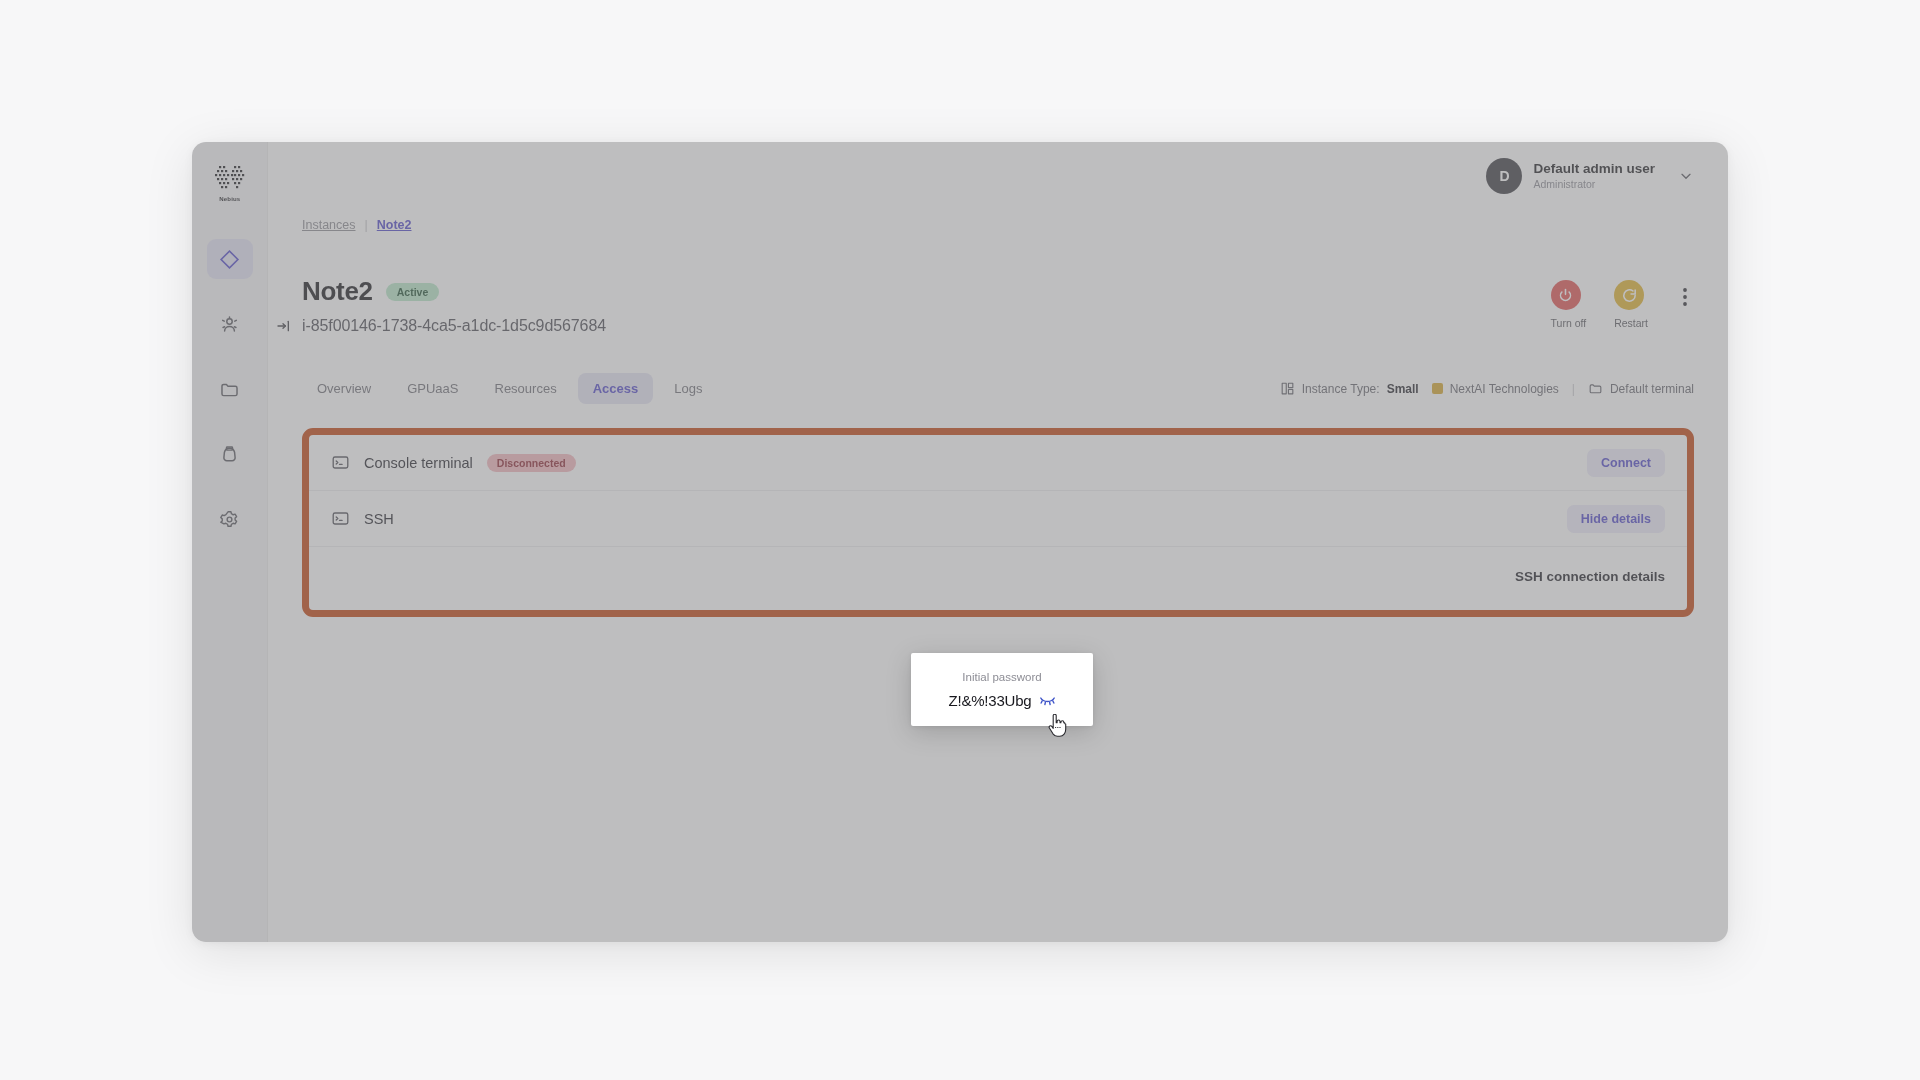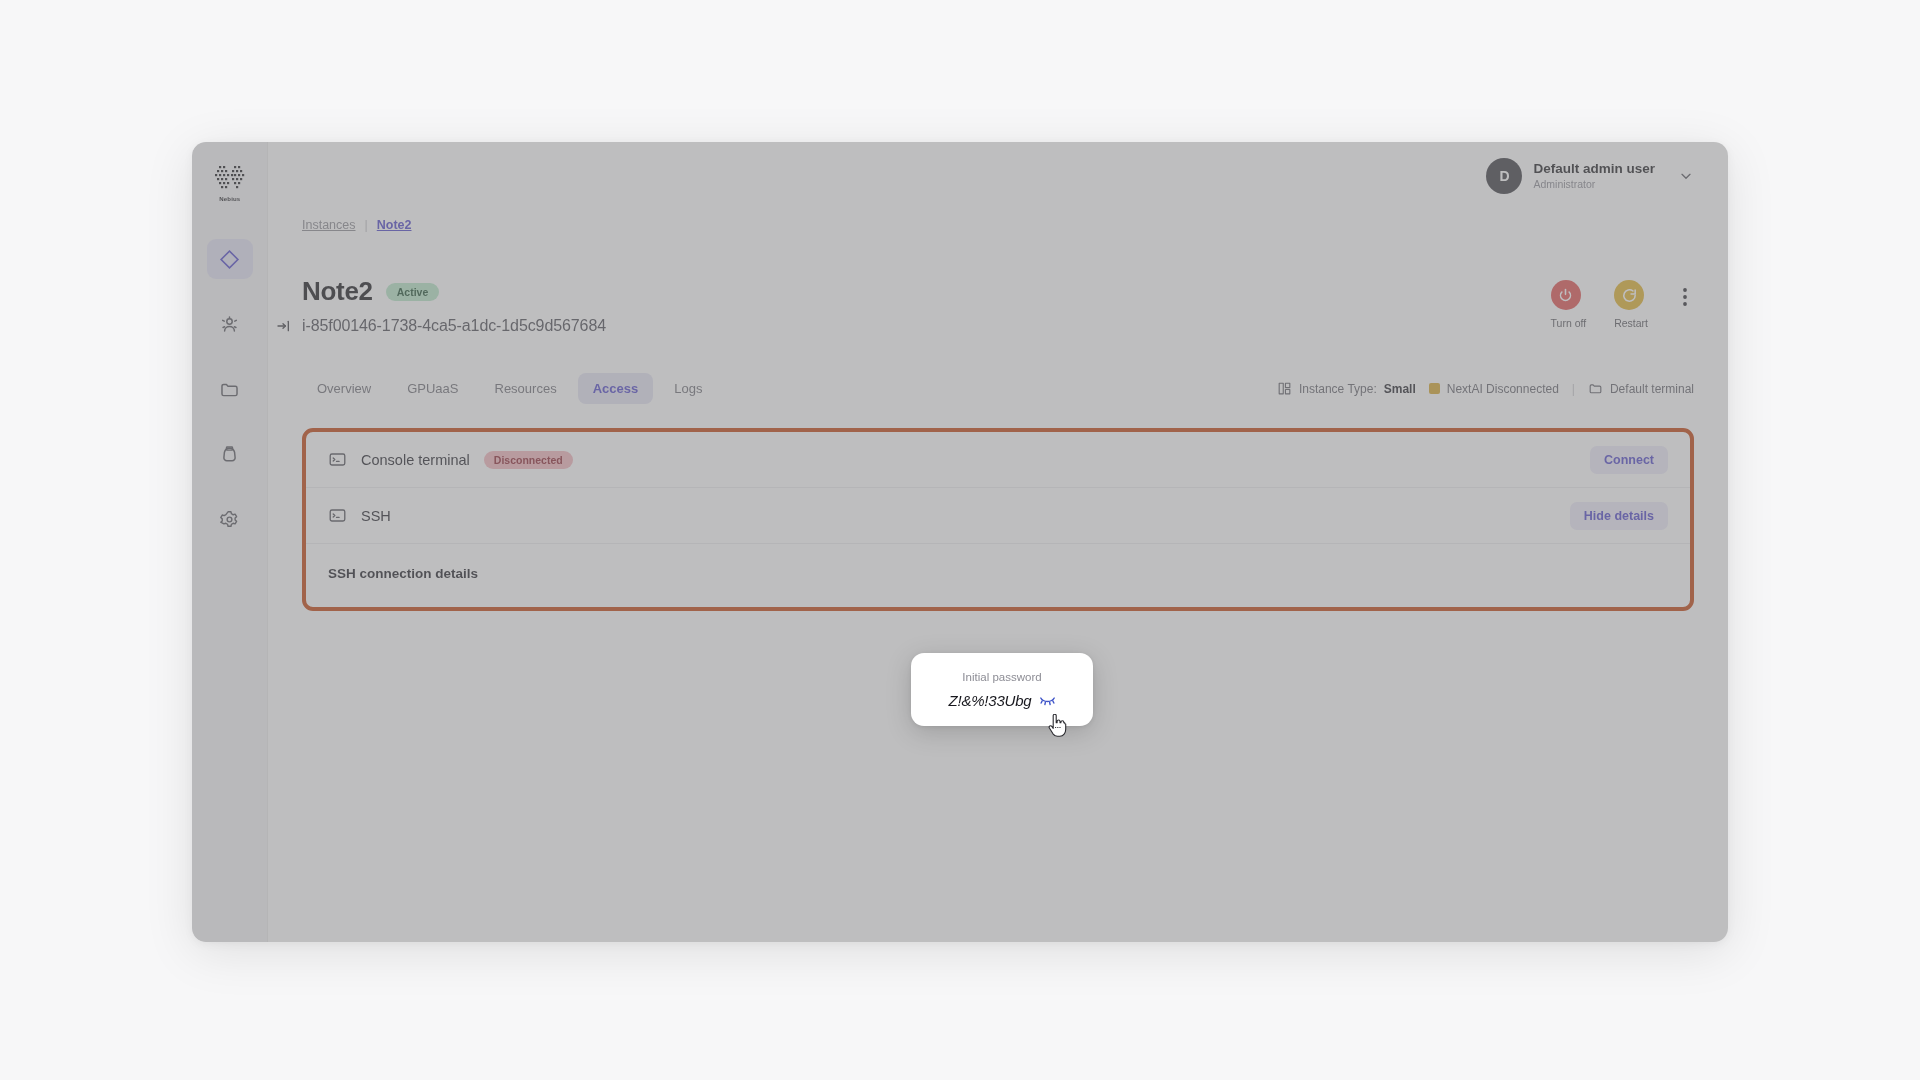--- a/index.html
+++ b/index.html
@@ -194,24 +194,25 @@
   #meta { display: flex; align-items: center; gap: 13px; font-size: 12px; color: #63636b; }
   .meta-item { display: flex; align-items: center; gap: 7px; }
   .meta-item svg { width: 15px; height: 15px; display: block; stroke: #5c5c64; }
   #meta-type-value { font-weight: 700; color: #23232a; }
   #org-swatch { width: 11px; height: 11px; border-radius: 2px; background: #d6a62b; }
   .meta-sep { color: #c9c9ce; }
 
   
   #access-card {
     margin: 24px 34px 0 34px;
-    border: 4px solid #c2410c;
+    border: 7px solid #c2410c;
     border-radius: 11px;
     background: #fff;
     overflow: hidden;
+    text-align: right;
   }
   .card-row {
     height: 56px;
     display: flex;
     align-items: center;
     justify-content: space-between;
     padding: 0 22px;
     border-bottom: 1px solid #ededef;
   }
   .row-left { display: flex; align-items: center; gap: 14px; }
@@ -255,31 +256,31 @@
   .copy-btn svg { width: 15px; height: 15px; display: block; stroke: #5b55c4; }
 
   
   #password-popup {
     position: absolute;
     left: 911px;
     top: 653px;
     width: 182px;
     height: 73px;
     background: #ffffff;
-    border-radius: 13px;
+    border-radius: 2px;
     box-shadow: 0 6px 26px rgba(0,0,0,0.17), 0 1px 4px rgba(0,0,0,0.08);
     z-index: 120;
     display: flex;
     flex-direction: column;
     align-items: center;
     justify-content: center;
     gap: 9px;
   }
   #pw-label { font-size: 11.5px; color: #8d8d95; }
-  #pw-value-row { display: flex; align-items: center; gap: 7px; font-style: italic; }
+  #pw-value-row { display: flex; align-items: center; gap: 7px; }
   #pw-value { font-size: 15px; color: #18181e; letter-spacing: -0.2px; }
   #pw-eye { cursor: pointer; display: flex; }
   #pw-eye svg { width: 17px; height: 13px; display: block; stroke: #4056c9; }
 
   
   #cursor {
     position: absolute;
     left: 1048px;
     top: 714px;
     z-index: 200;
@@ -462,21 +463,21 @@
             <rect x="3.5" y="3.5" width="6.5" height="17"></rect>
             <rect x="13.5" y="3.5" width="7" height="7"></rect>
             <rect x="13.5" y="13.5" width="7" height="7"></rect>
           </svg>
           <span>Instance Type:</span>
           <span id="meta-type-value">Small</span>
         </div>
 
         <div class="meta-item">
           <span id="org-swatch"></span>
-          <span>NextAI Disconnected</span>
+          <span>NextAI Technologies</span>
         </div>
 
         <span class="meta-sep">|</span>
 
         <div class="meta-item">
           <svg viewBox="0 0 24 24" fill="none" stroke-width="1.8" stroke-linejoin="round">
             <path d="M3.5 8a1.8 1.8 0 0 1 1.8-1.8h2.9L10 8.2h8.7A1.8 1.8 0 0 1 20.5 10v7a1.8 1.8 0 0 1-1.8 1.8H5.3A1.8 1.8 0 0 1 3.5 17z"></path>
           </svg>
           <span>Default terminal</span>
         </div>

